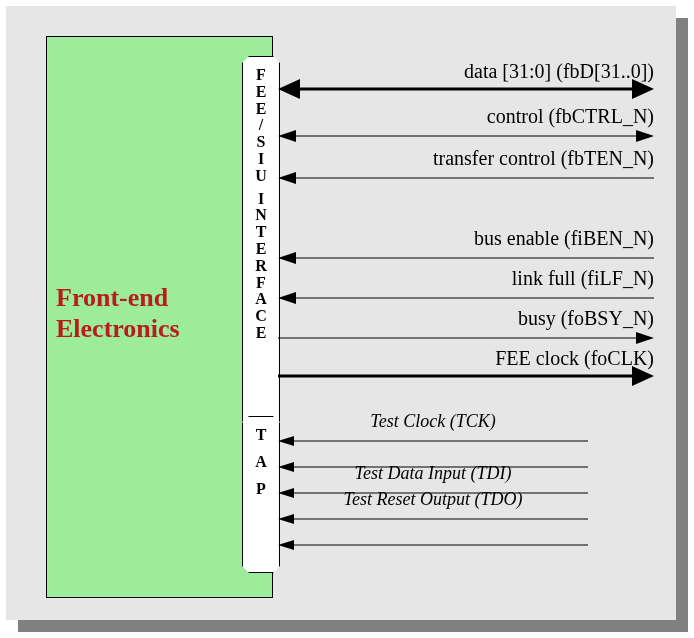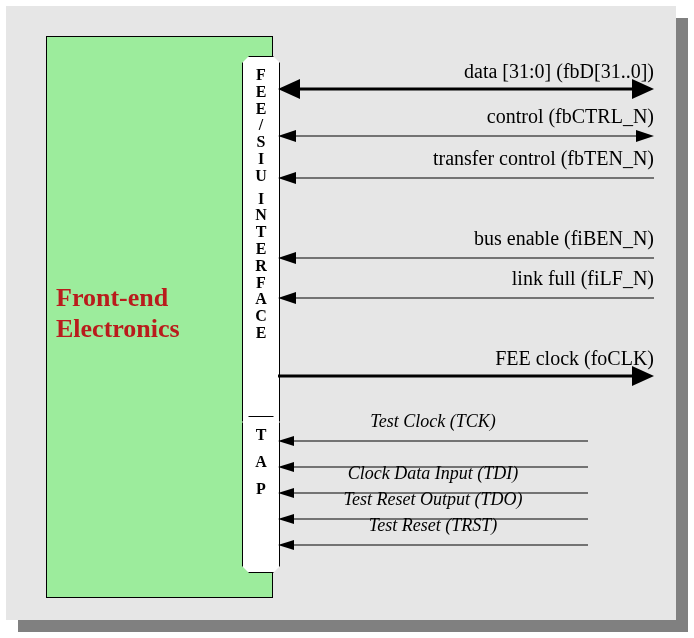--- a/index.html
+++ b/index.html
@@ -192,20 +192,27 @@
     </div>
 
     <div class="sig" style="top:262px; width:376px;">
       <div class="label">link full (fiLF_N)</div>
       <svg width="376" height="20">
         <line class="thin" x1="6" y1="10" x2="376" y2="10"></line>
         <polygon points="0,10 18,4 18,16"></polygon>
       </svg>
     </div>
 
+    <div class="sig" style="top:302px; width:376px;">
+      <div class="label">busy (foBSY_N)</div>
+      <svg width="376" height="20">
+        <line class="thin" x1="0" y1="10" x2="370" y2="10"></line>
+        <polygon points="376,10 358,4 358,16"></polygon>
+      </svg>
+    </div>
 
     <div class="sig" style="top:342px; width:376px;">
       <div class="label">FEE clock (foCLK)</div>
       <svg width="376" height="24">
         <line class="thick" x1="0" y1="12" x2="368" y2="12"></line>
         <polygon points="376,12 354,2 354,22"></polygon>
       </svg>
     </div>
 
     <div class="sig tap" style="top:404px; width:310px;">
@@ -217,37 +224,36 @@
     </div>
 
     <div class="sig tap" style="top:430px; width:310px;">
       <svg width="310" height="18">
         <line class="thin" x1="6" y1="9" x2="310" y2="9"></line>
         <polygon points="0,9 16,4 16,14"></polygon>
       </svg>
     </div>
 
     <div class="sig tap" style="top:456px; width:310px;">
-      <div class="label">Clock Data Input (TDI)</div>
+      <div class="label">Test Data Input (TDI)</div>
       <svg width="310" height="18">
         <line class="thin" x1="6" y1="9" x2="310" y2="9"></line>
         <polygon points="0,9 16,4 16,14"></polygon>
       </svg>
     </div>
 
     <div class="sig tap" style="top:482px; width:310px;">
       <div class="label">Test Reset Output (TDO)</div>
       <svg width="310" height="18">
         <line class="thin" x1="6" y1="9" x2="310" y2="9"></line>
         <polygon points="0,9 16,4 16,14"></polygon>
       </svg>
     </div>
 
     <div class="sig tap" style="top:508px; width:310px;">
-      <div class="label">Test Reset (TRST)</div>
       <svg width="310" height="18">
         <line class="thin" x1="6" y1="9" x2="310" y2="9"></line>
         <polygon points="0,9 16,4 16,14"></polygon>
       </svg>
     </div>
 
   </div>
 </div>
 
 </body></html>

